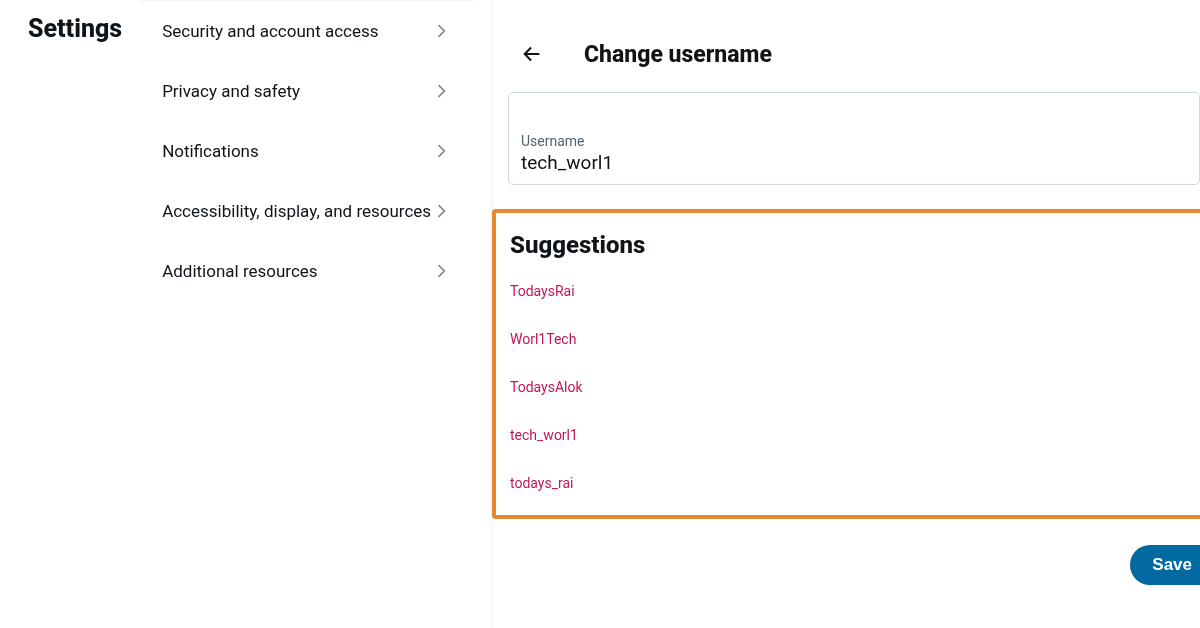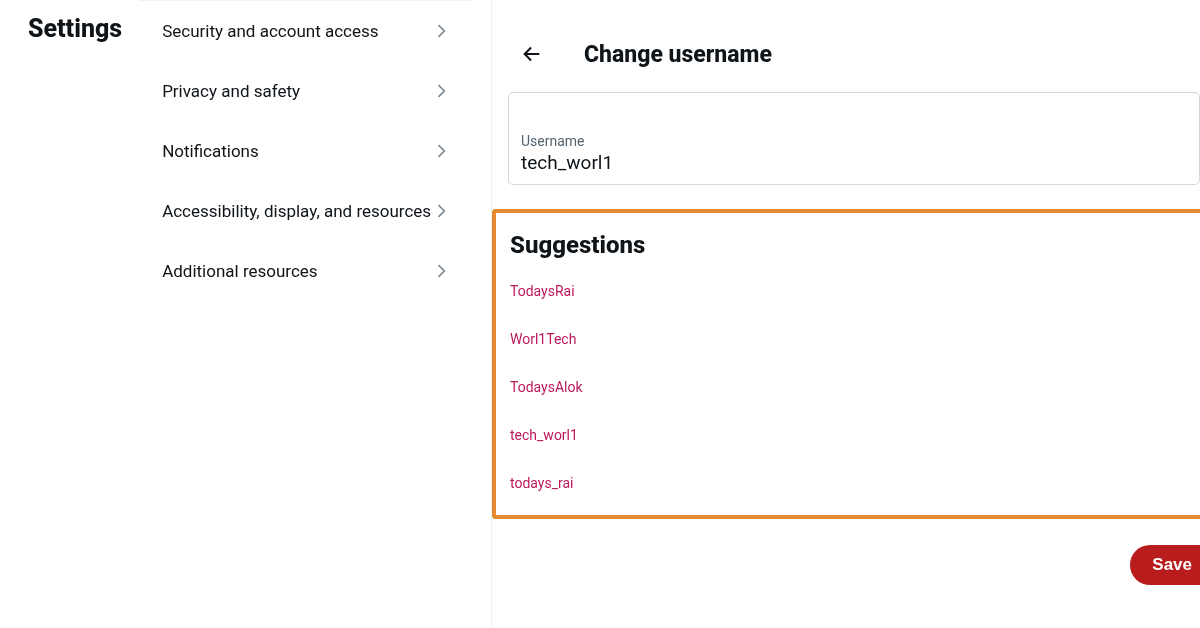--- a/index.html
+++ b/index.html
@@ -123,21 +123,21 @@
     cursor: pointer;
   }
   .suggestion-item:last-child { margin-bottom: 4px; }
 
   .save-row {
     display: flex;
     justify-content: flex-end;
     padding: 26px 0 0 0;
   }
   .save-btn {
-    background: #b91c1c;
+    background: #0369a1;
     color: #fff;
     font-size: 17px;
     font-weight: 700;
     border: none;
     border-radius: 22px 0 0 22px;
     padding: 10px 8px 10px 22px;
     cursor: pointer;
   }
 </style>
 </head>

